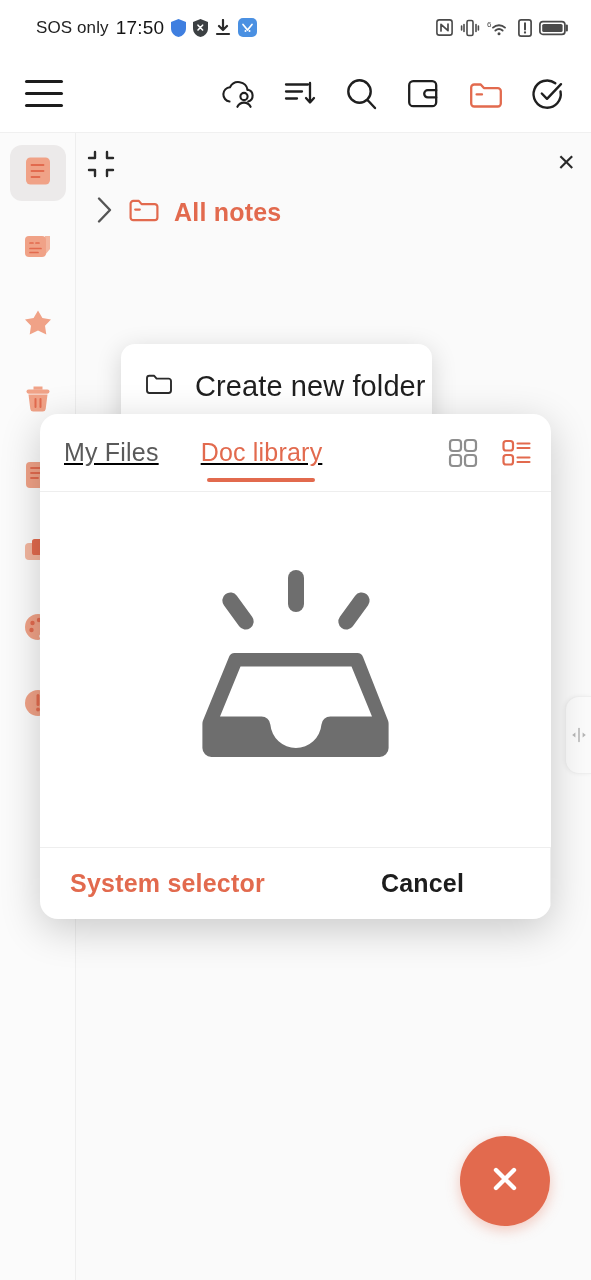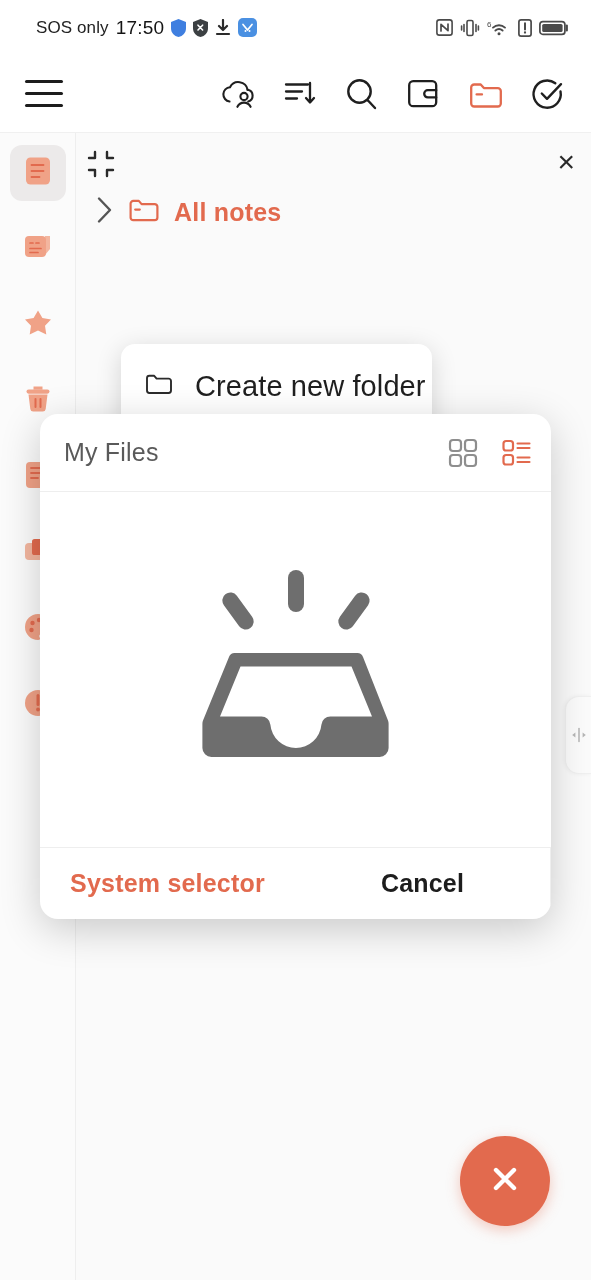--- a/index.html
+++ b/index.html
@@ -112,20 +112,21 @@
     background: #ffffff; border-radius: 18px;
     box-shadow: 0 10px 40px rgba(0,0,0,.20);
     display: flex; flex-direction: column;
     overflow: hidden;
   }
   .dlg-header {
     height: 78px; display: flex; align-items: center;
     padding: 0 14px 0 20px; gap: 0;
     border-bottom: 1px solid #eeeeee;
     position: relative;
+    text-decoration: underline;
   }
   .dlg-tab {
     font-size: 25px; color: #5a5a5a; letter-spacing: .2px;
     padding: 0 4px; height: 78px; display: flex; align-items: center;
     position: relative;
   }
   .dlg-tab.active { color: #e26a4e; }
   .dlg-tab.active::after {
     content: ""; position: absolute; left: 50%; transform: translateX(-50%);
     bottom: 10px; width: 108px; height: 4px; background: #e26a4e; border-radius: 2px;
@@ -429,20 +430,23 @@
       <span class="mi-label">Import note</span>
     </div>
   </div>
 
   <div class="dialog">
     <div class="dlg-header">
       <div class="dlg-tab">
         <span>My Files</span>
       </div>
       <div class="dlg-tab-gap"></div>
+      <div class="dlg-tab active">
+        <span>Doc library</span>
+      </div>
       <div class="dlg-header-actions">
         <div class="view-btn">
           <svg width="34" height="34" viewBox="0 0 34 34">
             <rect x="4" y="4" width="11" height="11" rx="3" fill="none" stroke="#8e8e8e" stroke-width="2.2"></rect>
             <rect x="19" y="4" width="11" height="11" rx="3" fill="none" stroke="#8e8e8e" stroke-width="2.2"></rect>
             <rect x="4" y="19" width="11" height="11" rx="3" fill="none" stroke="#8e8e8e" stroke-width="2.2"></rect>
             <rect x="19" y="19" width="11" height="11" rx="3" fill="none" stroke="#8e8e8e" stroke-width="2.2"></rect>
           </svg>
         </div>
         <div class="view-btn">

